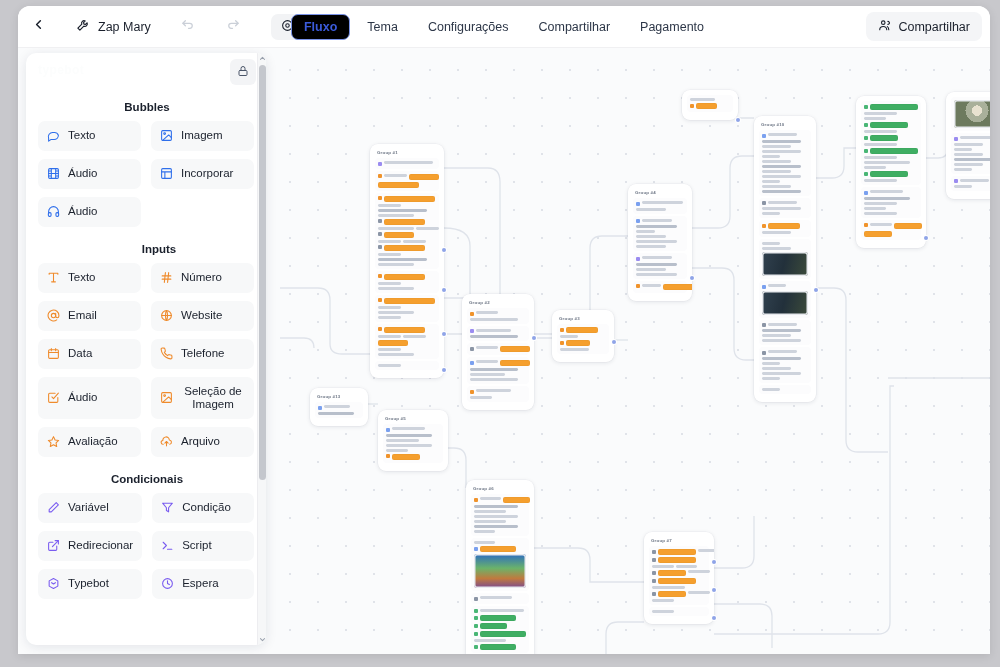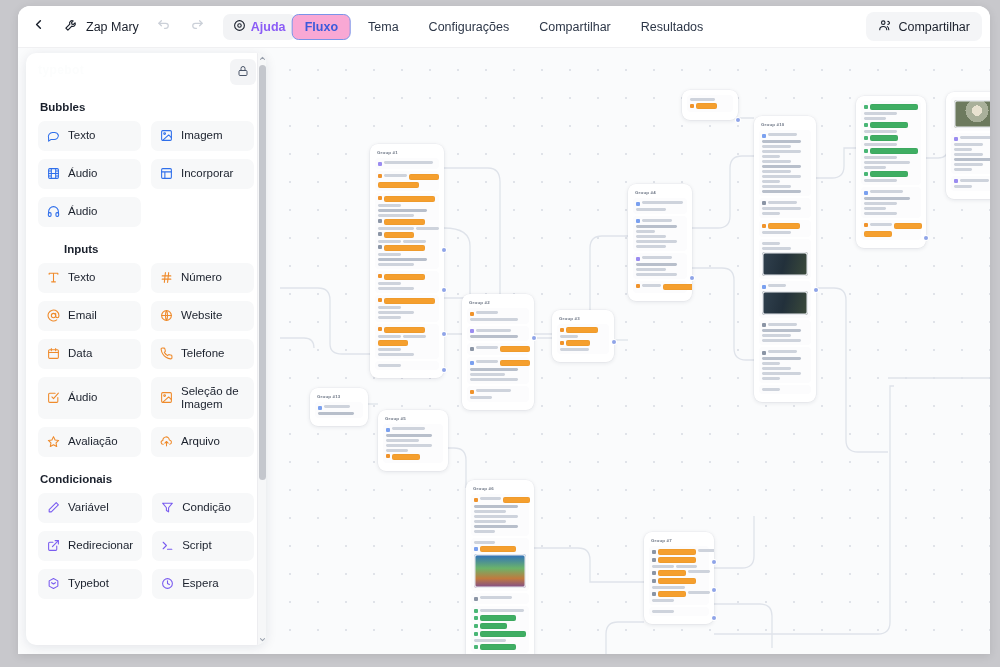--- a/index.html
+++ b/index.html
@@ -18,21 +18,21 @@
     box-shadow: 0 2px 10px rgba(0,0,0,.10);
   }
 
   
   .header {
     position: relative; height: 42px; background: #ffffff;
     display: flex; align-items: center;
     border-bottom: 1px solid #f0f0f2;
     z-index: 30;
   }
-  .hdr-left { display: flex; align-items: center; gap: 4px; padding-left: 6px; }
+  .hdr-left { display: flex; align-items: center; gap: 16px; padding-left: 6px; }
   .ico-btn {
     width: 28px; height: 28px; border-radius: 6px;
     display: flex; align-items: center; justify-content: center;
     color: #1a202c; background: transparent; border: none; cursor: pointer;
   }
   .ico-btn.muted { color: #cbd0d8; }
   .title-chip {
     display: flex; align-items: center; gap: 7px;
     padding: 4px 8px; border-radius: 7px; cursor: pointer;
   }
@@ -47,21 +47,21 @@
     position: absolute; left: 50%; transform: translateX(-50%);
     display: flex; align-items: center; gap: 4px;
   }
   .tab {
     padding: 5px 12px; border-radius: 7px; font-size: 12.5px;
     color: #2d3748; cursor: pointer; background: transparent;
     border: 1px solid transparent; white-space: nowrap;
   }
   .tab.active {
     color: #3b5bdb; border-color: #7a93e8; font-weight: 600;
-    background: #f9a8d4;
+    background: #000000;
   }
   .hdr-right { margin-left: auto; padding-right: 8px; display: flex; align-items: center; }
   .share-chip {
     display: flex; align-items: center; gap: 6px;
     padding: 6px 12px; border-radius: 8px; background: #f4f5f7;
     font-size: 12.5px; color: #1a202c; cursor: pointer;
   }
 
   
   .body { position: relative; height: 606px; background: #fafbfc; }
@@ -137,21 +137,21 @@
     color: #fcfdfd; font-size: 12px; font-weight: 700; letter-spacing: .4px;
     user-select: none;
   }
   .lock-btn {
     position: absolute; right: 10px; top: 6px;
     width: 26px; height: 26px; border-radius: 6px; background: #f3f4f6;
     display: flex; align-items: center; justify-content: center;
     cursor: pointer; color: #4a5568;
   }
   .sb-scroll {
-    height: 552px; overflow: hidden; padding: 0 12px 10px 12px;
+    height: 552px; overflow: hidden; padding: 0 12px 10px 12px; text-align: center;
   }
   .sec-title {
     font-size: 11.5px; font-weight: 700; color: #1a202c;
     margin: 8px 0 8px 2px;
   }
   .grid { display: grid; grid-template-columns: 1fr 1fr; gap: 8px 10px; }
   .card {
     display: flex; align-items: center; gap: 8px;
     background: #f7f8f9; border-radius: 7px;
     padding: 0 9px; min-height: 30px; cursor: pointer;
@@ -227,21 +227,21 @@
         </span>
         <span>Ajuda</span>
       </div>
     </div>
 
     <div class="tabs">
       <div class="tab active">Fluxo</div>
       <div class="tab">Tema</div>
       <div class="tab">Configurações</div>
       <div class="tab">Compartilhar</div>
-      <div class="tab">Resultados</div>
+      <div class="tab">Pagamento</div>
     </div>
 
     <div class="hdr-right">
       <div class="share-chip">
         <span>
           <svg width="14" height="14" viewBox="0 0 24 24" fill="none" stroke="#1a202c" stroke-width="1.9" stroke-linecap="round" stroke-linejoin="round">
               <circle cx="9" cy="8" r="3"></circle>
               <path d="M3 20c0-3.3 2.7-5.5 6-5.5s6 2.2 6 5.5"></path>
               <path d="M17 11a2.6 2.6 0 1 0 0-5.2"></path>
               <path d="M18.5 20c0-2.4-.9-4.2-2.4-5.2"></path>

